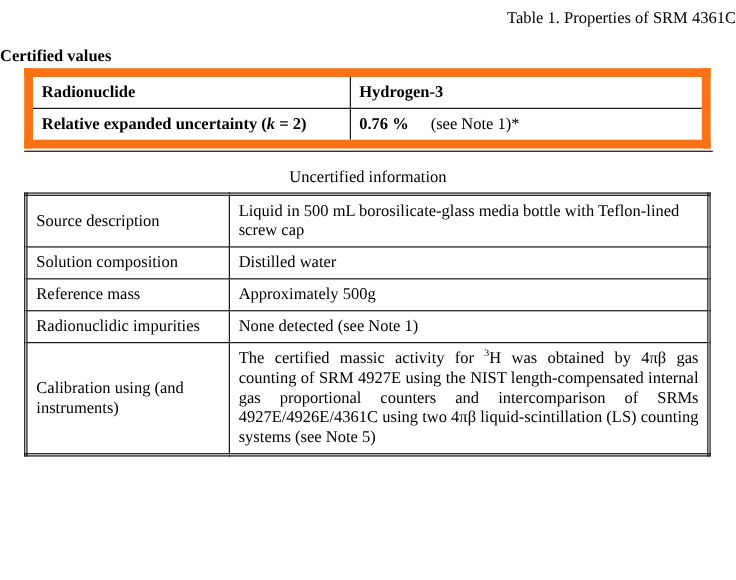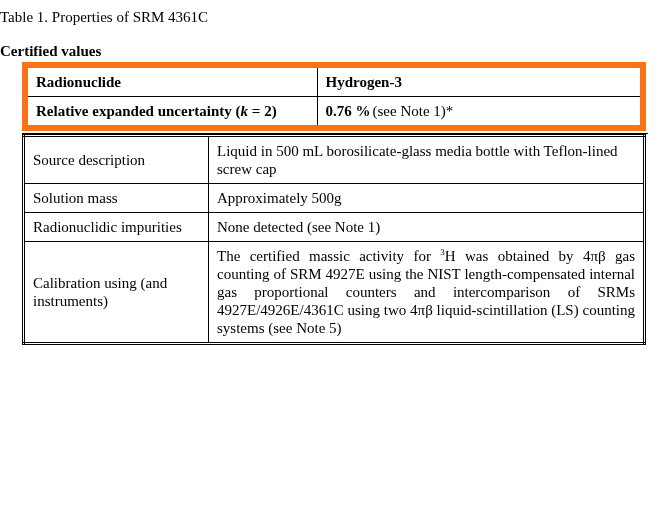--- a/index.html
+++ b/index.html
@@ -9,21 +9,21 @@
   }
   body {
     width: 669px;
     height: 527px;
     font-family: "Liberation Serif", "DejaVu Serif", serif;
     color: #000000;
     font-size: 15px;
     overflow: hidden;
   }
   .doc-title {
-    text-align: left;
+    text-align: right;
     margin-top: 9px;
     line-height: 17px;
   }
   .sec-heading {
     text-align: left;
     font-weight: bold;
     margin: 17px 0 2px 0;
     line-height: 17px;
   }
   .sec-heading2 {
@@ -32,21 +32,21 @@
     margin: 14px 0 4px 0;
     line-height: 19px;
   }
   table {
     border-collapse: collapse;
     table-layout: fixed;
     width: 624px;
     margin-left: 22px;
   }
   .tbl1 {
-    border: 6px solid #f97316;
+    border: 8px solid #f97316;
     font-weight: bold;
   }
   .tbl1 td {
     border: 1px solid #000000;
     padding: 5px 8px;
     line-height: 18px;
     vertical-align: middle;
   }
   .tbl1 col.c1 { width: 292px; }
   .rule1 {
@@ -65,21 +65,21 @@
   }
   .tbl2 col.c1 { width: 185px; }
   .tbl2 td.label { vertical-align: middle; }
   .tbl2 td.value { vertical-align: middle; }
   tr.calibration-row td.value {
     vertical-align: top;
     text-align: justify;
   }
   .note {
     font-weight: normal;
-    margin-left: 2px;
+    margin-left: 20px;
     text-align: center;
   }
   sup {
     font-size: 9px;
     line-height: 0;
     vertical-align: super;
   }
   i { font-style: italic; }
 </style>
 </head>
@@ -102,33 +102,38 @@
         <td class="value">Hydrogen-3</td>
       </tr>
       <tr>
         <td class="label">Relative expanded uncertainty (<i>k</i> = 2)</td>
         <td class="value"><span>0.76 %</span><span class="note">(see Note 1)*</span></td>
       </tr>
     </tbody>
   </table>
   <div class="rule1"></div>
 
+  <div class="sec-heading2">Uncertified information</div>
 
   <table class="tbl2">
     <colgroup>
         <col class="c1">
         <col>
       </colgroup>
     <tbody>
       <tr>
         <td class="label">Source description</td>
         <td class="value">Liquid in 500 mL borosilicate-glass media bottle with Teflon-lined screw cap</td>
       </tr>
       <tr>
-        <td class="label">Solution mass</td>
+        <td class="label">Solution composition</td>
+        <td class="value">Distilled water</td>
+      </tr>
+      <tr>
+        <td class="label">Reference mass</td>
         <td class="value">Approximately 500g</td>
       </tr>
       <tr>
         <td class="label">Radionuclidic impurities</td>
         <td class="value">None detected (see Note 1)</td>
       </tr>
       <tr class="calibration-row">
         <td class="label">Calibration using (and instruments)</td>
         <td class="value">The certified massic activity for <sup>3</sup>H was obtained by 4πβ gas counting of SRM 4927E using the NIST length-compensated internal gas proportional counters and intercomparison of SRMs 4927E/4926E/4361C using two 4πβ liquid-scintillation (LS) counting systems (see Note 5)</td>
       </tr>

